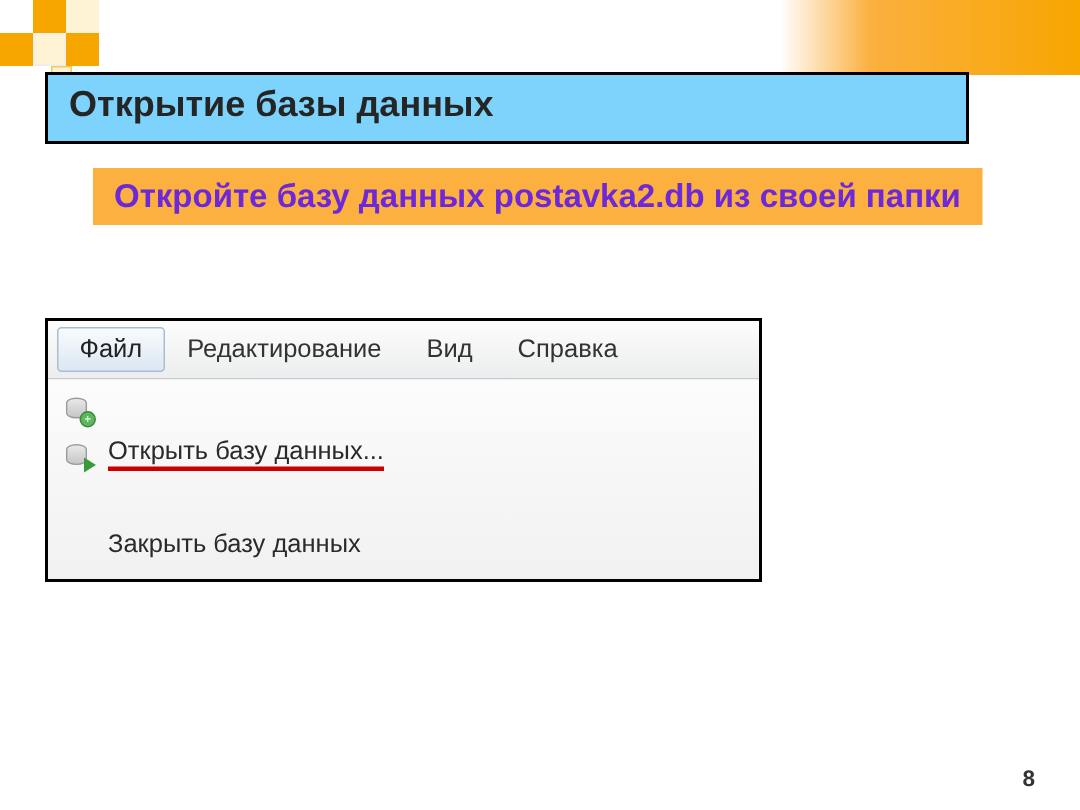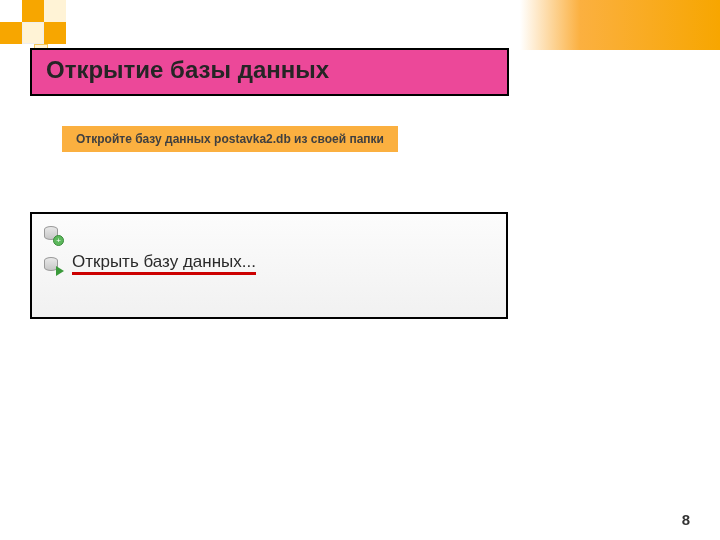--- a/index.html
+++ b/index.html
@@ -35,40 +35,40 @@
       right: 0;
       width: 200px;
       height: 50px;
       background: linear-gradient(90deg, rgba(255,255,255,0) 0%, #fbb040 30%, #f7a600 100%);
     }
 
     .title-box {
       position: absolute;
       left: 30px;
       top: 48px;
-      width: 479px;
+      width: 616px;
       border: 2px solid #000;
       padding: 6px 14px 10px;
-      background: #ec4899;
+      background: #7dd3fc;
     }
     .title-box h1 {
       font-size: 24px;
       font-weight: bold;
       color: #252525;
     }
 
     .instruction {
       position: absolute;
       left: 62px;
-      top: 126px;
+      top: 112px;
       background: #fbb040;
       padding: 6px 14px;
-      font-size: 12px;
+      font-size: 22px;
       font-weight: bold;
-      color: #404040;
+      color: #6d28d9;
     }
 
     .screenshot {
       position: absolute;
       left: 30px;
       top: 212px;
       width: 478px;
       border: 2px solid #000;
       background: #fff;
     }
@@ -175,33 +175,43 @@
 
 <div class="stripe"></div>
 
 <div class="title-box">
   <h1>Открытие базы данных</h1>
 </div>
 
 <div class="instruction">Откройте базу данных  postavka2.db из своей папки</div>
 
 <div class="screenshot">
+  <div class="menubar">
+    <div class="menu-item open">Файл</div>
+    <div class="menu-item">Редактирование</div>
+    <div class="menu-item">Вид</div>
+    <div class="menu-item">Справка</div>
+  </div>
   <div class="dropdown">
     <div class="dd-item">
       <span class="dd-icon">
         <span class="cyl"></span>
           <span class="badge-plus">+</span>
       </span>
     </div>
     <div class="dd-item">
       <span class="dd-icon">
         <span class="cyl"></span>
           <span class="badge-arrow"></span>
       </span>
       <span class="underline-red">Открыть базу данных...</span>
     </div>
     <div class="dd-item">
       <span class="dd-icon"></span>
     </div>
+    <div class="dd-item">
+      <span class="dd-icon"></span>
+      <span>Закрыть базу данных</span>
+    </div>
   </div>
 </div>
 
 <div class="page-num">8</div>
 
 </body></html>

